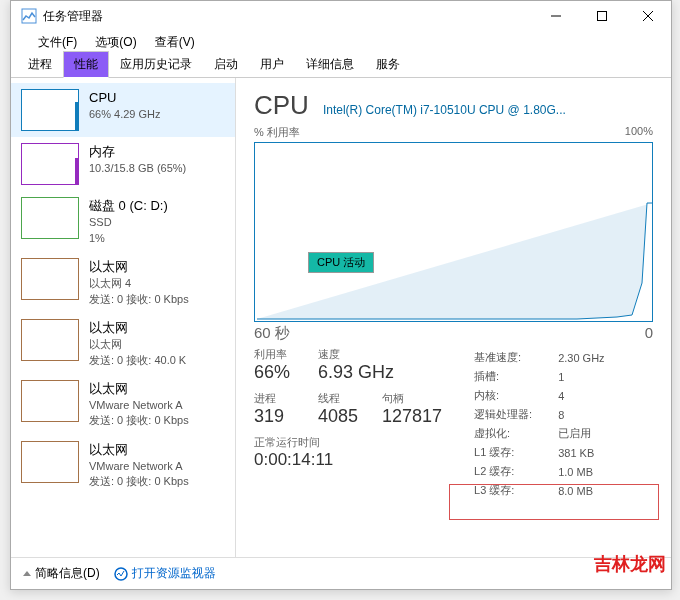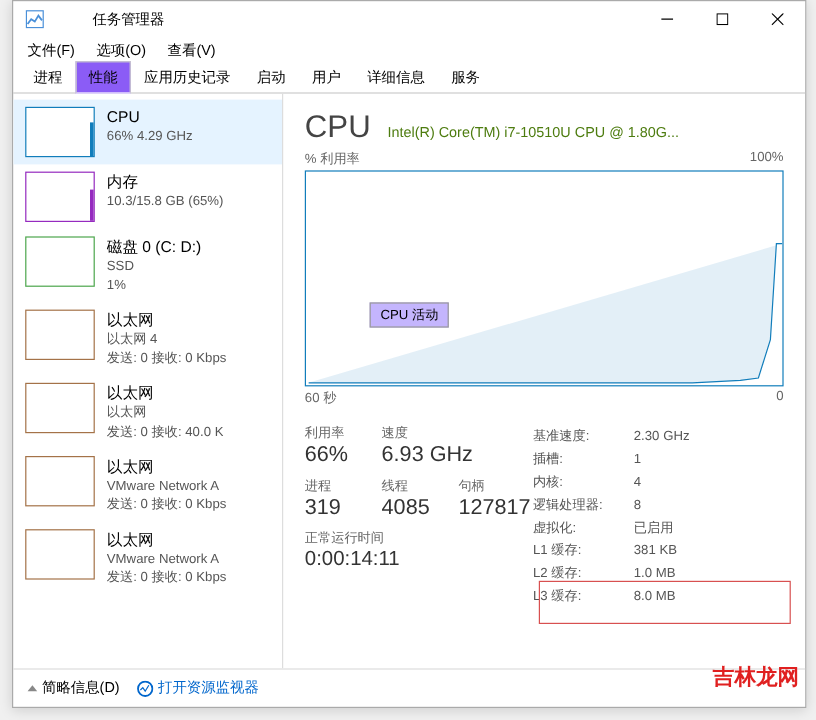--- a/index.html
+++ b/index.html
@@ -1,50 +1,50 @@
 <!DOCTYPE html>
 <html><head>
 <meta charset="utf-8">
 <style>
 * { box-sizing: border-box; margin: 0; padding: 0; font-family: "Microsoft YaHei", "Segoe UI", sans-serif; }
 body { width: 680px; height: 600px; background: #f0f0f0; position: relative; overflow: hidden; }
 .window { position: absolute; left: 10px; top: 0; width: 662px; height: 590px; background: #fff; border: 1px solid #aaa; box-shadow: 0 2px 10px rgba(0,0,0,0.15); display: flex; flex-direction: column; }
-.titlebar { height: 30px; display: flex; align-items: center; padding-left: 10px; font-size: 12px; gap: 34px; }
+.titlebar { height: 30px; display: flex; align-items: center; padding-left: 10px; font-size: 12px; }
 .titlebar-icon { width: 16px; height: 16px; margin-right: 6px; }
 .titlebar-title { flex: 1; }
 .titlebar-btns { display: flex; }
 .titlebar-btn { width: 46px; height: 30px; display: flex; align-items: center; justify-content: center; cursor: pointer; }
-.menubar { height: 22px; display: flex; align-items: center; padding-left: 4px; font-size: 12px; gap: 2px; }
+.menubar { height: 22px; display: flex; align-items: center; padding-left: 19px; font-size: 12px; gap: 2px; }
 .menu-item { padding: 2px 8px; cursor: pointer; }
 .tabbar { height: 25px; display: flex; align-items: flex-end; padding-left: 6px; font-size: 12px; border-bottom: 1px solid #ccc; }
 .tab { padding: 4px 10px; cursor: pointer; border: 1px solid transparent; border-bottom: none; }
 .tab.active { background: #8b5cf6; border: 1px solid #ccc; border-bottom: 1px solid #fff; margin-bottom: -1px; }
 .content { flex: 1; display: flex; overflow: hidden; }
 .sidebar { width: 225px; border-right: 1px solid #ddd; overflow-y: auto; padding: 5px 0; }
 .sidebar-item { display: flex; padding: 6px 10px; cursor: pointer; gap: 10px; }
 .sidebar-item.selected { background: #e5f3ff; }
 .thumb { width: 58px; height: 42px; border: 1px solid; background: #fff; position: relative; flex-shrink: 0; }
 .thumb-cpu { border-color: #117dbb; }
 .thumb-mem { border-color: #952abf; }
 .thumb-disk { border-color: #4ca64c; }
 .thumb-net { border-color: #a47248; }
 .sidebar-info { font-size: 12px; line-height: 1.4; overflow: hidden; }
 .sidebar-title { font-size: 13px; color: #000; }
 .sidebar-sub { font-size: 11px; color: #555; white-space: nowrap; }
 .sidebar-line { font-size: 11px; color: #555; white-space: nowrap; }
 .main { flex: 1; padding: 12px 18px; position: relative; overflow: hidden; font-size: 12px; }
 .main-header { display: flex; align-items: baseline; gap: 14px; margin-bottom: 4px; }
 .main-title { font-size: 26px; font-weight: 300; color: #444; }
-.main-model { font-size: 12px; color: #4d7c0f; white-space: nowrap; }
+.main-model { font-size: 12px; color: #0369a1; white-space: nowrap; }
 .chart-header { display: flex; justify-content: space-between; font-size: 11px; color: #666; margin-bottom: 2px; }
 .chart { height: 180px; border: 1px solid #117dbb; background: #fff; position: relative; margin-bottom: 2px; }
 .chart-line { position: absolute; bottom: 0; right: 0; }
-.chart-tooltip { position: absolute; left: 72px; top: 174px; background: #c4b5fd; border: 1px solid #999; padding: 2px 8px; font-size: 11px; }
-.chart-footer { display: flex; justify-content: space-between; font-size: 11px; color: #666; margin-bottom: 14px; }
-.stats { display: flex; }
+.chart-tooltip { position: absolute; left: 72px; top: 174px; background: #14b8a6; border: 1px solid #999; padding: 2px 8px; font-size: 11px; }
+.chart-footer { display: flex; justify-content: space-between; font-size: 15px; color: #666; margin-bottom: 4px; }
+.stats { display: flex; gap: 30px; }
 .stats-left { display: flex; flex-direction: column; gap: 8px; }
 .stats-row { display: flex; gap: 18px; }
 .stat-block { min-width: 46px; }
 .stat-label { font-size: 11px; color: #666; }
 .stat-value { font-size: 18px; color: #333; }
 .uptime .stat-value { font-size: 17px; }
 .stats-right { font-size: 11px; color: #555; }
 .stats-right table td { padding: 1px 0; }
 .stats-right table td:first-child { padding-right: 24px; }
 .highlight-box { border: 1px solid #d85050; position: absolute; right: 12px; top: 406px; width: 210px; height: 36px; pointer-events: none; }

